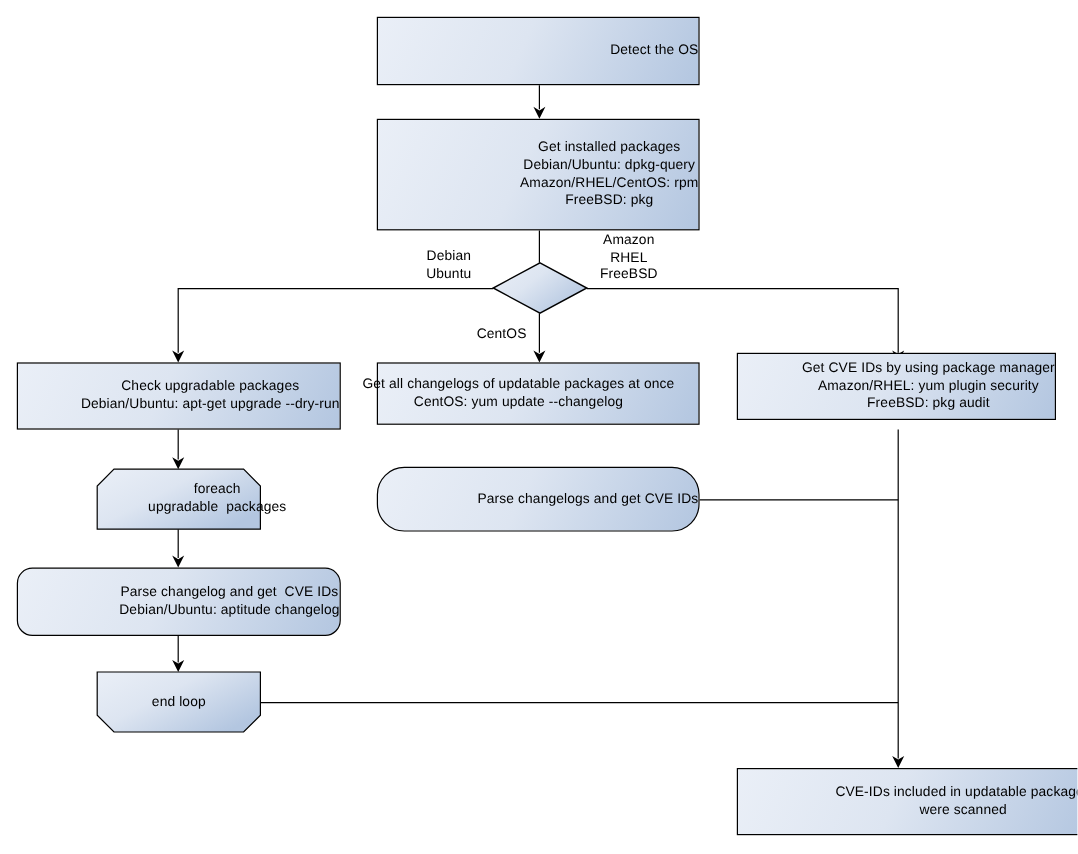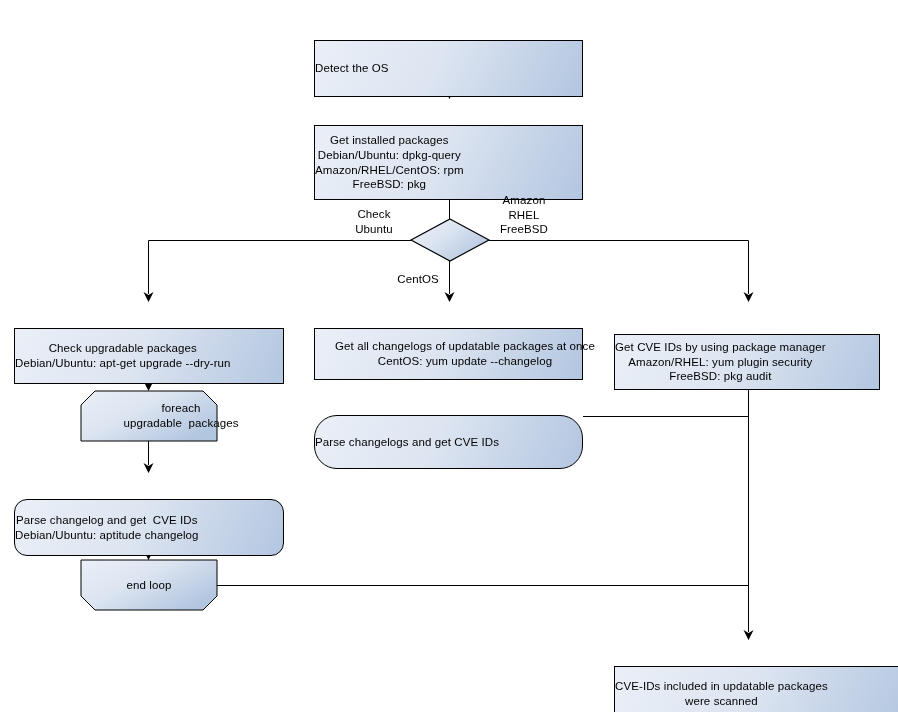--- a/index.html
+++ b/index.html
@@ -17,23 +17,22 @@
     left: 0; top: 0;
     width: 898px; height: 712px;
   }
   .node {
     position: absolute;
     box-sizing: border-box;
     border: 1px solid #000;
     background: linear-gradient(115deg, #eaeff7 0%, #dde5f1 45%, #b3c6e0 100%);
     display: flex;
     align-items: center;
-    justify-content: flex-start;
+    justify-content: flex-end;
     overflow: visible;
-    margin-top: 26px;
   }
   .label {
     white-space: pre-wrap;
     text-align: center;
     font-size: 11.5px;
     line-height: 14.6px;
     letter-spacing: 0.1px;
   }
   .shape-label {
     position: absolute;
@@ -90,21 +89,21 @@
 
     <path d="M95,391 H203 L217,405 V441 H81 V405 Z" fill="url(#nodeGrad)" stroke="#000" stroke-width="1"></path>
 
     <path d="M81,560 H217 V596 L203,610 H95 L81,596 Z" fill="url(#nodeGrad)" stroke="#000" stroke-width="1"></path>
   </svg>
 
   <div class="node" style="left:314px; top:14px; width:269px; height:57px;">
     <span class="label">Detect the OS</span>
   </div>
 
-  <div class="node" style="left:314px; top:99px; width:269px; height:75px;">
+  <div class="node" style="left:314px; top:99px; width:269px; height:93px;">
     <span class="label">Get installed packages
 Debian/Ubuntu: dpkg-query
 Amazon/RHEL/CentOS: rpm
 FreeBSD: pkg</span>
   </div>
 
   <div class="node" style="left:14px; top:302px; width:270px; height:56px;">
     <span class="label">Check upgradable packages
 Debian/Ubuntu: apt-get upgrade --dry-run</span>
   </div>
@@ -116,42 +115,42 @@
 
   <div class="node" style="left:314px; top:302px; width:269px; height:52px;">
     <span class="label wide">Get all changelogs of updatable packages at once
 CentOS: yum update --changelog</span>
   </div>
 
   <div class="node" style="left:314px; top:389px; width:269px; height:54px;border-radius:23px;">
     <span class="label">Parse changelogs and get CVE IDs</span>
   </div>
 
-  <div class="node" style="left:614px; top:308px; width:266px; height:56px;">
+  <div class="node" style="left:614px; top:294px; width:266px; height:56px;">
     <span class="label">Get CVE IDs by using package manager
 Amazon/RHEL: yum plugin security
 FreeBSD: pkg audit</span>
   </div>
 
   <div class="node" style="left:614px; top:640px; width:296px; height:56px;">
     <span class="label">CVE-IDs included in updatable packages
 were scanned</span>
   </div>
 
   <div class="shape-label" style="left:81px; top:391px; width:136px; height:50px;padding-left:32px;">
     <span class="label">foreach
 upgradable  packages</span>
   </div>
 
   <div class="shape-label" style="left:81px; top:560px; width:136px; height:50px;">
     <span class="label">end loop</span>
   </div>
 
   <div class="edge-label" style="left:336px; top:207px; width:76px;">
-    <span class="label" style="display:block;">Check
+    <span class="label" style="display:block;">Debian
 Ubuntu</span>
   </div>
 
   <div class="edge-label" style="left:487px; top:193px; width:74px;">
     <span class="label" style="display:block;">Amazon
 RHEL
 FreeBSD</span>
   </div>
 
   <div class="edge-label" style="left:381px; top:272px; width:74px;">

